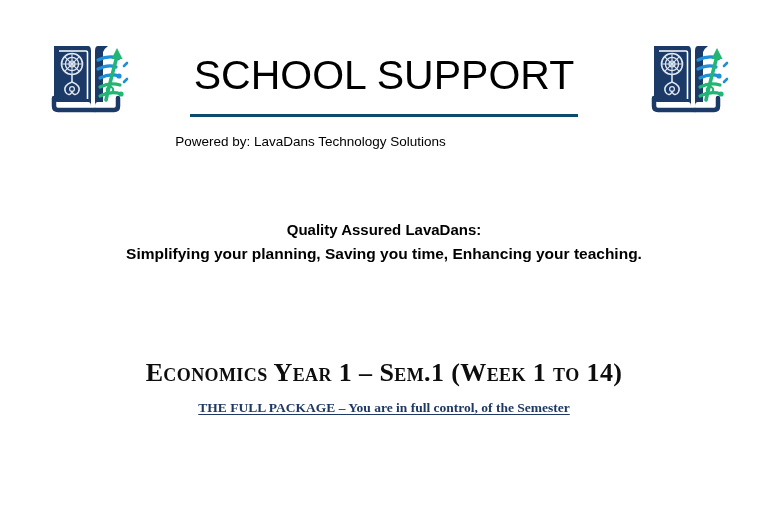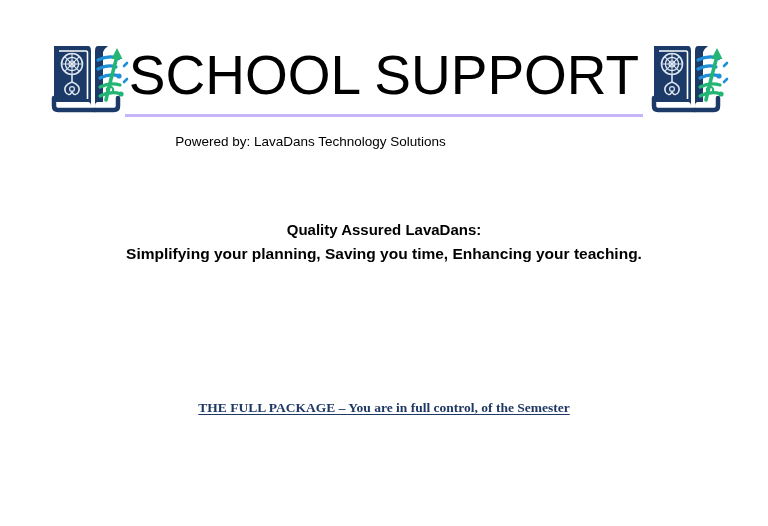--- a/index.html
+++ b/index.html
@@ -48,26 +48,26 @@
     position: absolute;
     left: 0;
     top: 0;
     width: 768px;
     text-align: center;
   }
 
   .main-title {
     display: inline-block;
     font-family: "Liberation Sans", sans-serif;
-    font-size: 55px;
+    font-size: 41px;
     font-weight: 400;
     letter-spacing: 0px;
     line-height: 74px;
     color: #000000;
-    border-bottom: 3px solid #c4b5fd;
+    border-bottom: 3px solid #0c4a6e;
     padding: 0 4px 2px 4px;
     white-space: nowrap;
   }
 
   .powered-by {
     position: absolute;
     left: 0;
     top: 134px;
     width: 621px;
     text-align: center;
@@ -221,18 +221,19 @@
 
   </div>
 
   <div class="powered-by">Powered by: LavaDans Technology Solutions</div>
 
   <div class="tagline">
     <div class="tagline-line1">Quality Assured LavaDans:</div>
     <div class="tagline-line2">Simplifying your planning, Saving you time, Enhancing your teaching.</div>
   </div>
 
+  <div class="course-heading">Economics Year 1 – Sem.1 (Week 1 to 14)</div>
 
   <div class="package-line">
     <span>THE FULL PACKAGE – You are in full control, of the Semester</span>
   </div>
 
 </div>
 
 </body></html>

